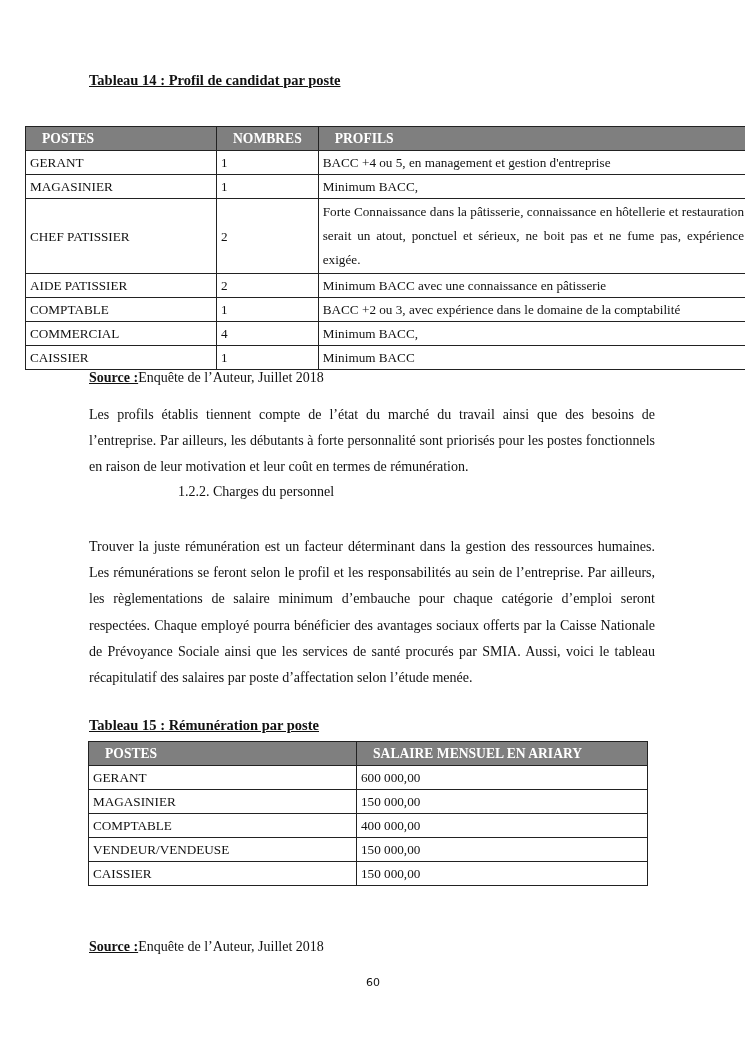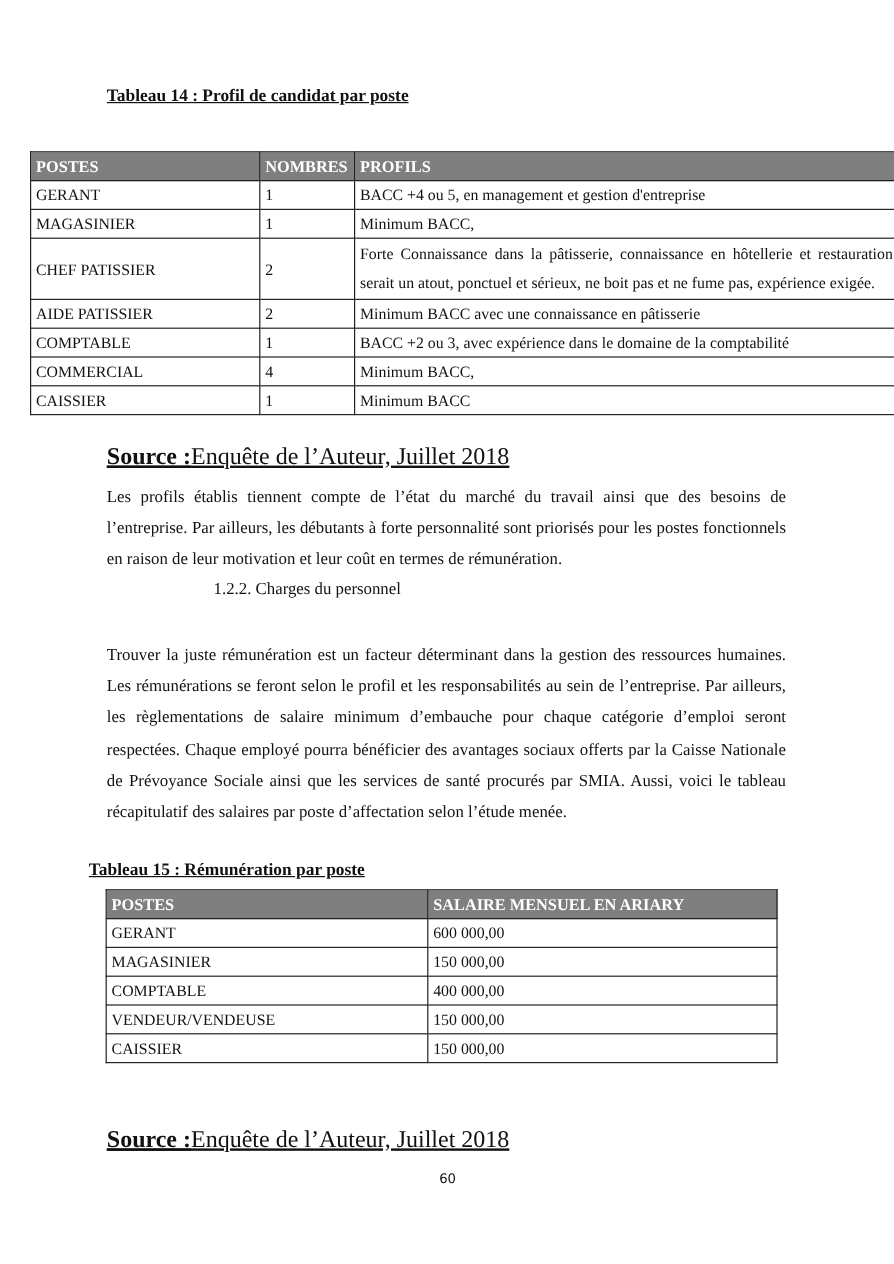--- a/index.html
+++ b/index.html
@@ -2,25 +2,25 @@
 <html><head>
   <meta charset="utf-8">
   <style>
     html, body { margin: 0; padding: 0; background: #ffffff; }
     body { width: 745px; height: 1053px; position: relative; overflow: hidden;
            font-family: "Liberation Serif", serif; color: #111; }
     .abs { position: absolute; }
     .caption { font-weight: bold; text-decoration: underline; font-size: 14.5px; }
     table.t { border-collapse: collapse; font-family: "Liberation Serif", serif; font-size: 13.2px; }
     table.t th { background: #7f7f7f; color: #ffffff; font-weight: bold; text-align: left;
-                 padding: 0 4px; height: 23px; border: 1px solid #222; font-size: 13.6px; }
+                 padding: 0 16px; height: 23px; border: 1px solid #222; font-size: 13.6px; }
     table.t td { border: 1px solid #222; padding: 0 4px; height: 23px; vertical-align: middle; line-height: 23px; }
     table.t td.multi { line-height: 24px; text-align: justify; text-align-last: left; padding-top: 1px; padding-bottom: 1px; }
     td.num { text-align: left; }
-    .source { font-size: 20px; text-decoration: underline; }
+    .source { font-size: 14px; }
     .source b { text-decoration: underline; }
     .para { font-size: 14px; line-height: 26.2px; text-align: justify; width: 566px; }
     .heading { font-size: 14px; }
     .pagenum { font-family: "DejaVu Sans", sans-serif; font-size: 11px; }
   </style>
 </head>
 <body>
 
 <div class="abs caption" style="left:89px; top:72px;">Tableau 14 : Profil de candidat par poste</div>
 
@@ -79,21 +79,21 @@
 <div class="abs source" style="left:89px; top:370px;">
   <b>Source :</b><span>Enquête de l’Auteur, Juillet 2018</span>
 </div>
 
 <div class="abs para" style="left:89px; top:402px;">Les profils établis tiennent compte de l’état du marché du travail ainsi que des besoins de l’entreprise. Par ailleurs, les débutants à forte personnalité sont priorisés pour les postes fonctionnels en raison de leur motivation et leur coût en termes de rémunération.</div>
 
 <div class="abs heading" style="left:178px; top:484px;">1.2.2. Charges du personnel</div>
 
 <div class="abs para" style="left:89px; top:534px;">Trouver la juste rémunération est un facteur déterminant dans la gestion des ressources humaines. Les rémunérations se feront selon le profil et les responsabilités au sein de l’entreprise. Par ailleurs, les règlementations de salaire minimum d’embauche pour chaque catégorie d’emploi seront respectées. Chaque employé pourra bénéficier des avantages sociaux offerts par la Caisse Nationale de Prévoyance Sociale ainsi que les services de santé procurés par SMIA. Aussi, voici le tableau récapitulatif des salaires par poste d’affectation selon l’étude menée.</div>
 
-<div class="abs caption" style="left:74px; top:717px;">Tableau 15 : Rémunération par poste</div>
+<div class="abs caption" style="left:89px; top:717px;">Tableau 15 : Rémunération par poste</div>
 
 <table class="t abs" style="left:88px; top:741px; width:560px;">
   <colgroup>
       <col style="width:268px">
       <col>
     </colgroup>
   <thead>
     <tr>
       <th>POSTES</th>
       <th>SALAIRE MENSUEL EN ARIARY</th>

